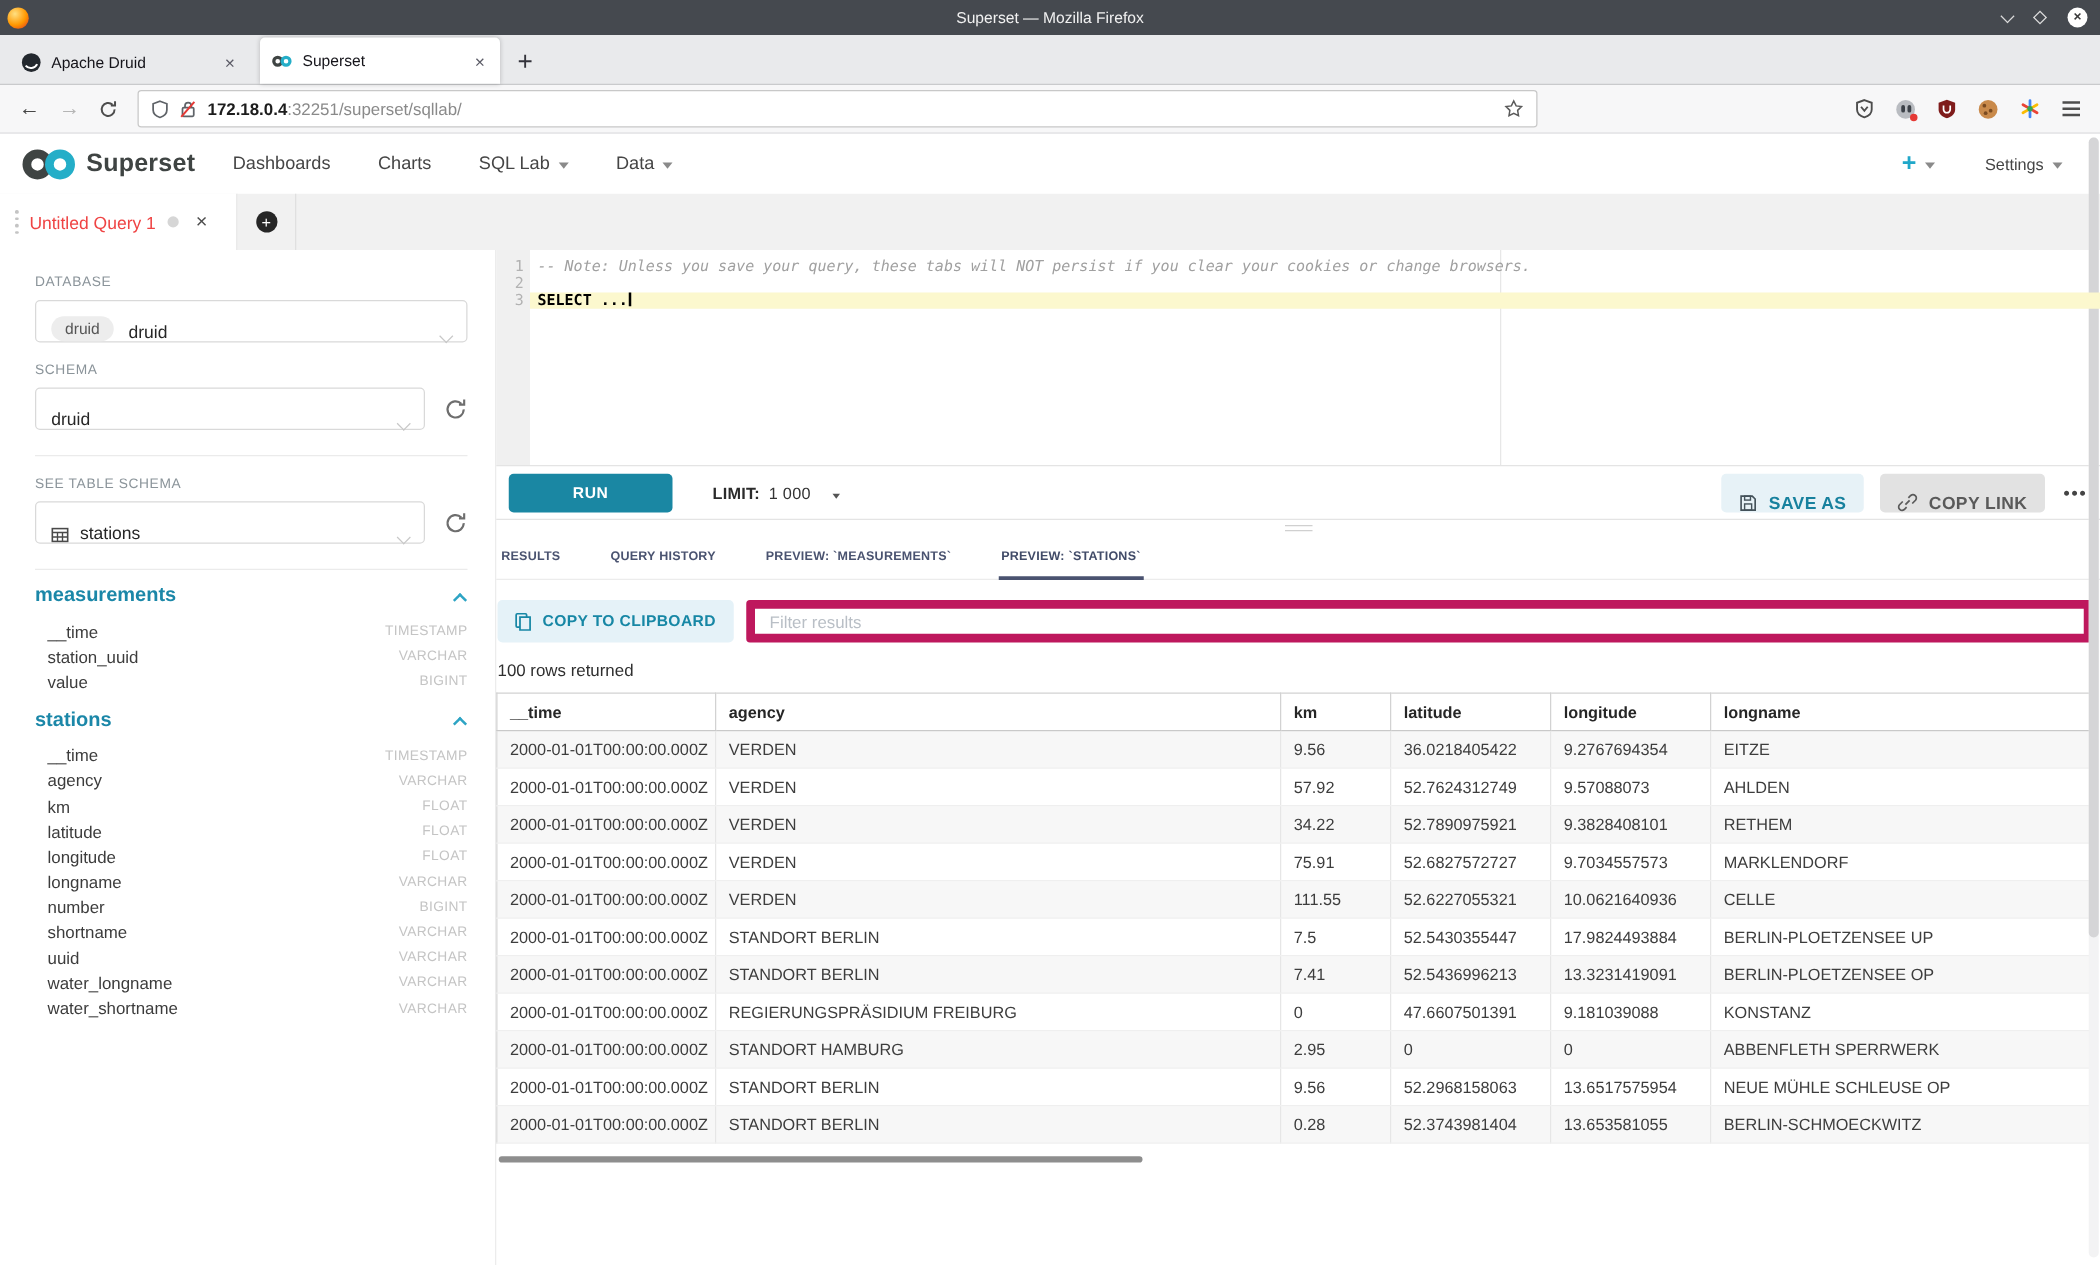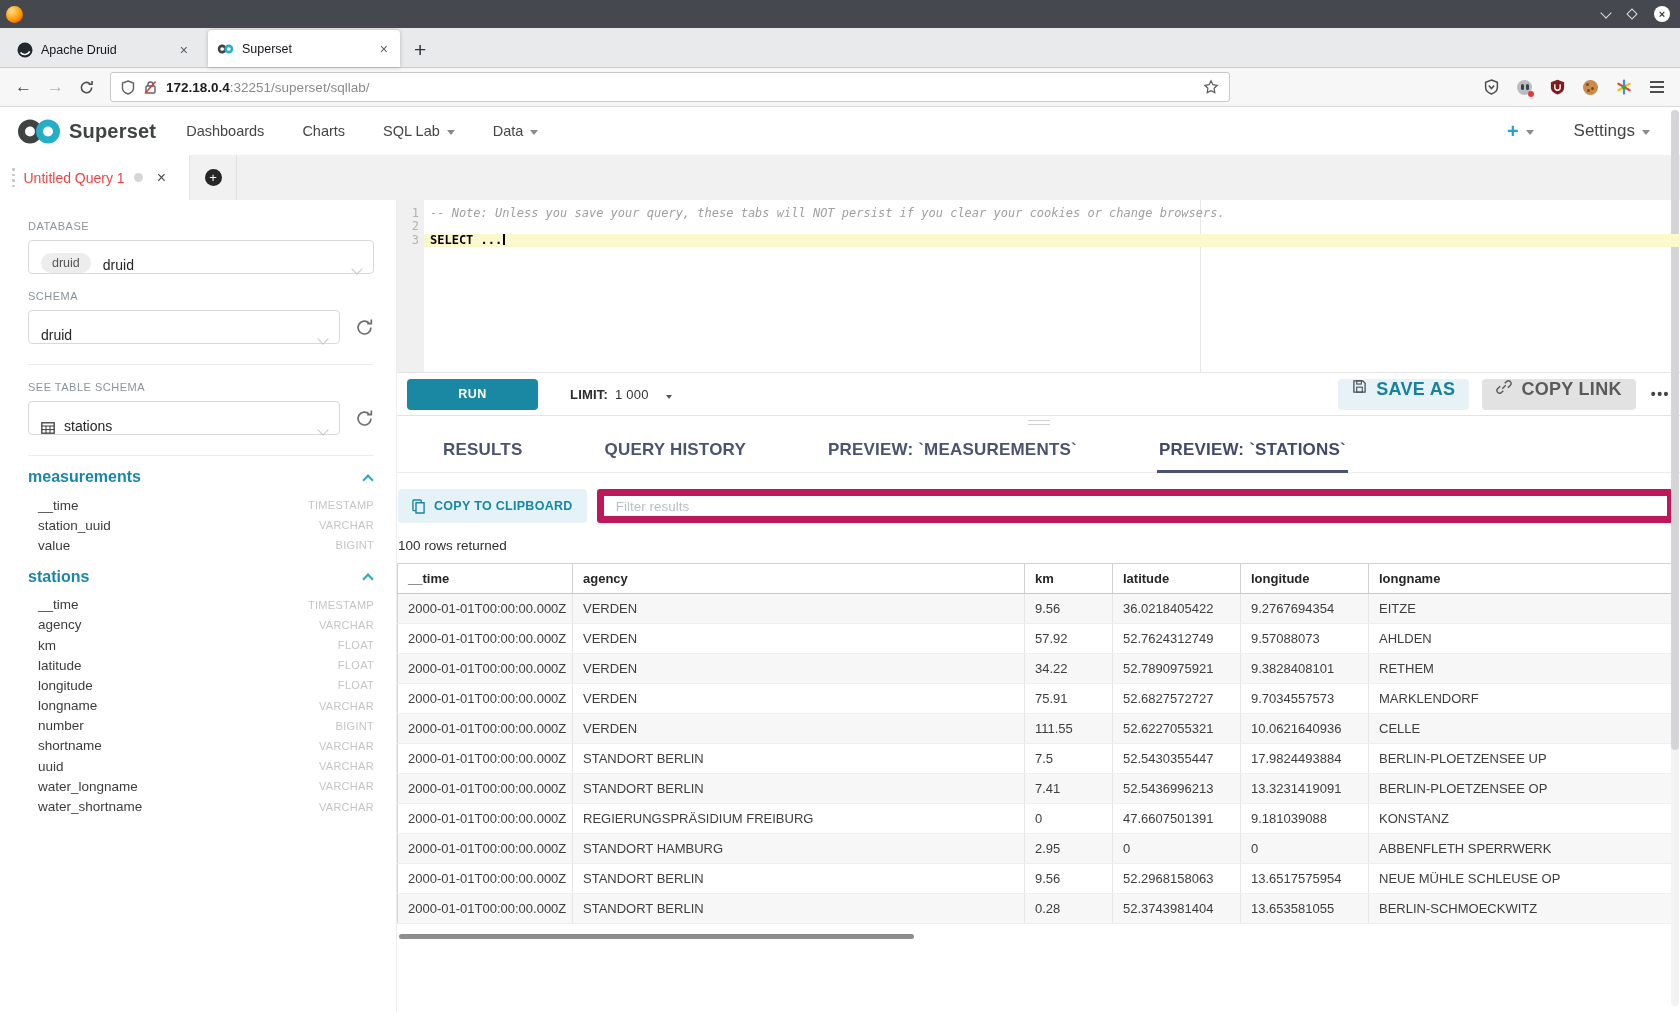--- a/index.html
+++ b/index.html
@@ -49,21 +49,21 @@
 
   
   .snavbar{height:48px;background:#fff;display:flex;align-items:center;padding:0 16px;}
   .brand{font-size:20px;font-weight:bold;color:#3f4443;margin-left:7px;letter-spacing:.2px;}
   .snav-items{display:flex;align-items:center;gap:38px;margin-left:30px;}
   .snav-item{font-size:14.5px;color:#454545;display:flex;align-items:center;}
   .caret{width:0;height:0;border-left:4px solid transparent;border-right:4px solid transparent;
     border-top:5px solid #8a8a8a;display:inline-block;margin-left:7px;margin-top:2px;}
   .snav-right{margin-left:auto;display:flex;align-items:center;gap:40px;margin-right:14px;}
   .plus-teal{color:#20a7c9;font-size:20px;font-weight:bold;display:flex;align-items:center;}
-  .settings{font-size:17px;color:#454545;display:flex;align-items:center;}
+  .settings{font-size:13px;color:#454545;display:flex;align-items:center;}
 
   
   .qstrip{height:45px;background:#f1f1f1;display:flex;align-items:stretch;}
   .qtab{width:190px;background:#fff;border-right:1px solid #e3e3e3;display:flex;align-items:center;padding:0 12px;}
   .drag-dots{display:flex;flex-direction:column;gap:3px;margin-right:9px;}
   .drag-dots i{width:2.5px;height:2.5px;border-radius:50%;background:#c4c4c4;display:block;}
   .qtab-label{font-size:14px;color:#ef4444;white-space:nowrap;}
   .qtab-dot{width:9px;height:9px;border-radius:50%;background:#d6d6d6;margin-left:9px;flex-shrink:0;}
   .qtab-close{color:#4d4d4d;font-size:16px;margin-left:14px;}
   .qtab-add{width:47px;border-right:1px solid #e0e0e0;display:flex;align-items:center;justify-content:center;}
@@ -108,33 +108,33 @@
   
   .etoolbar{height:44px;border-top:1px solid #e4e4e4;border-bottom:1px solid #e4e4e4;
     display:flex;align-items:center;padding:0 10px;}
   .run-btn{width:131px;height:31px;background:#1a87a3;color:#fff;border:none;border-radius:4px;
     font-weight:bold;font-size:12.5px;letter-spacing:.5px;font-family:inherit;}
   .limit{margin-left:32px;font-size:13px;color:#2b2b2b;font-weight:bold;letter-spacing:.2px;}
   .limit-val{font-weight:normal;margin-left:7px;color:#333;}
   .limit-caret{width:0;height:0;border-left:3.5px solid transparent;border-right:3.5px solid transparent;
     border-top:4.5px solid #555;display:inline-block;margin-left:17px;}
   .spacer{flex:1;}
-  .btn-light{height:31px;border:none;border-radius:4px;display:flex;align-items:flex-start;gap:9px;
-    padding:0 14px;font-size:18px;font-weight:bold;font-family:inherit;letter-spacing:.3px;}
+  .btn-light{height:31px;border:none;border-radius:4px;display:flex;align-items:flex-end;gap:9px;
+    padding:0 14px;font-size:14px;font-weight:bold;font-family:inherit;letter-spacing:.3px;}
   .save-as{background:#e7f2f7;color:#17819e;}
   .copy-link{background:#e2e2e2;color:#5a5a5a;margin-left:13px;}
   .more-btn{margin-left:15px;color:#444;font-size:14px;letter-spacing:1.5px;font-weight:bold;}
 
   .splitter{height:12px;display:flex;align-items:center;justify-content:center;}
   .grip{width:22px;height:5px;border-top:1.5px solid #d0d0d0;border-bottom:1.5px solid #d0d0d0;}
 
   
   .rtabs{display:flex;gap:36px;padding:0 2px;border-bottom:1px solid #ececec;}
-  .rtab{padding:12px 2px 10px;font-size:17px;font-weight:bold;color:#4a5370;letter-spacing:.2px;
-    border-bottom:3px solid transparent;margin-bottom:-1px;white-space:nowrap;margin-left:42px;}
+  .rtab{padding:12px 2px 10px;font-size:10px;font-weight:bold;color:#4a5370;letter-spacing:.2px;
+    border-bottom:3px solid transparent;margin-bottom:-1px;white-space:nowrap;}
   .rtab.active{color:#414b68;border-bottom-color:#4a5370;}
   .rcontrols{display:flex;margin:16px 6px 0 1px;}
   .copy-btn{height:34px;background:#e5f2f8;color:#1787a5;border:none;border-radius:4px;display:flex;
     align-items:center;gap:9px;padding:0 14px;font-size:12.5px;font-weight:bold;font-family:inherit;letter-spacing:.3px;}
   .filter-input{flex:1;margin-left:10px;height:34px;border:7px solid #be185d;border-radius:3px;
     padding:0 12px;font-size:13.5px;color:#333;font-family:inherit;outline:none;}
   .filter-input::placeholder{color:#b9bfc6;}
   .rows-returned{margin:15px 0 10px 1px;font-size:13.5px;color:#2f2f2f;}
 
   .grid-wrap{margin-right:6px;}
@@ -149,20 +149,21 @@
   .hscroll{margin:10px 0 0 2px;height:5px;width:515px;background:#8e8e8e;border-radius:3px;}
 
   .page-vscroll{position:absolute;right:1px;top:110px;width:8px;height:896px;background:#f3f3f4;border-radius:4px;}
   .page-vscroll .thumb{width:8px;height:640px;background:#d5d5d7;border-radius:4px;}
 </style>
 </head>
 <body>
 
 <div class="titlebar">
   <span class="ff-logo"></span>
+  <span class="win-title">Superset — Mozilla Firefox</span>
   <span class="win-controls">
     <span class="chev-dn-small"></span>
     <span class="diamond"></span>
     <span class="close-circle">×</span>
   </span>
 </div>
 
 <div class="tabstrip">
   <div class="btab">
     <span class="favicon">

